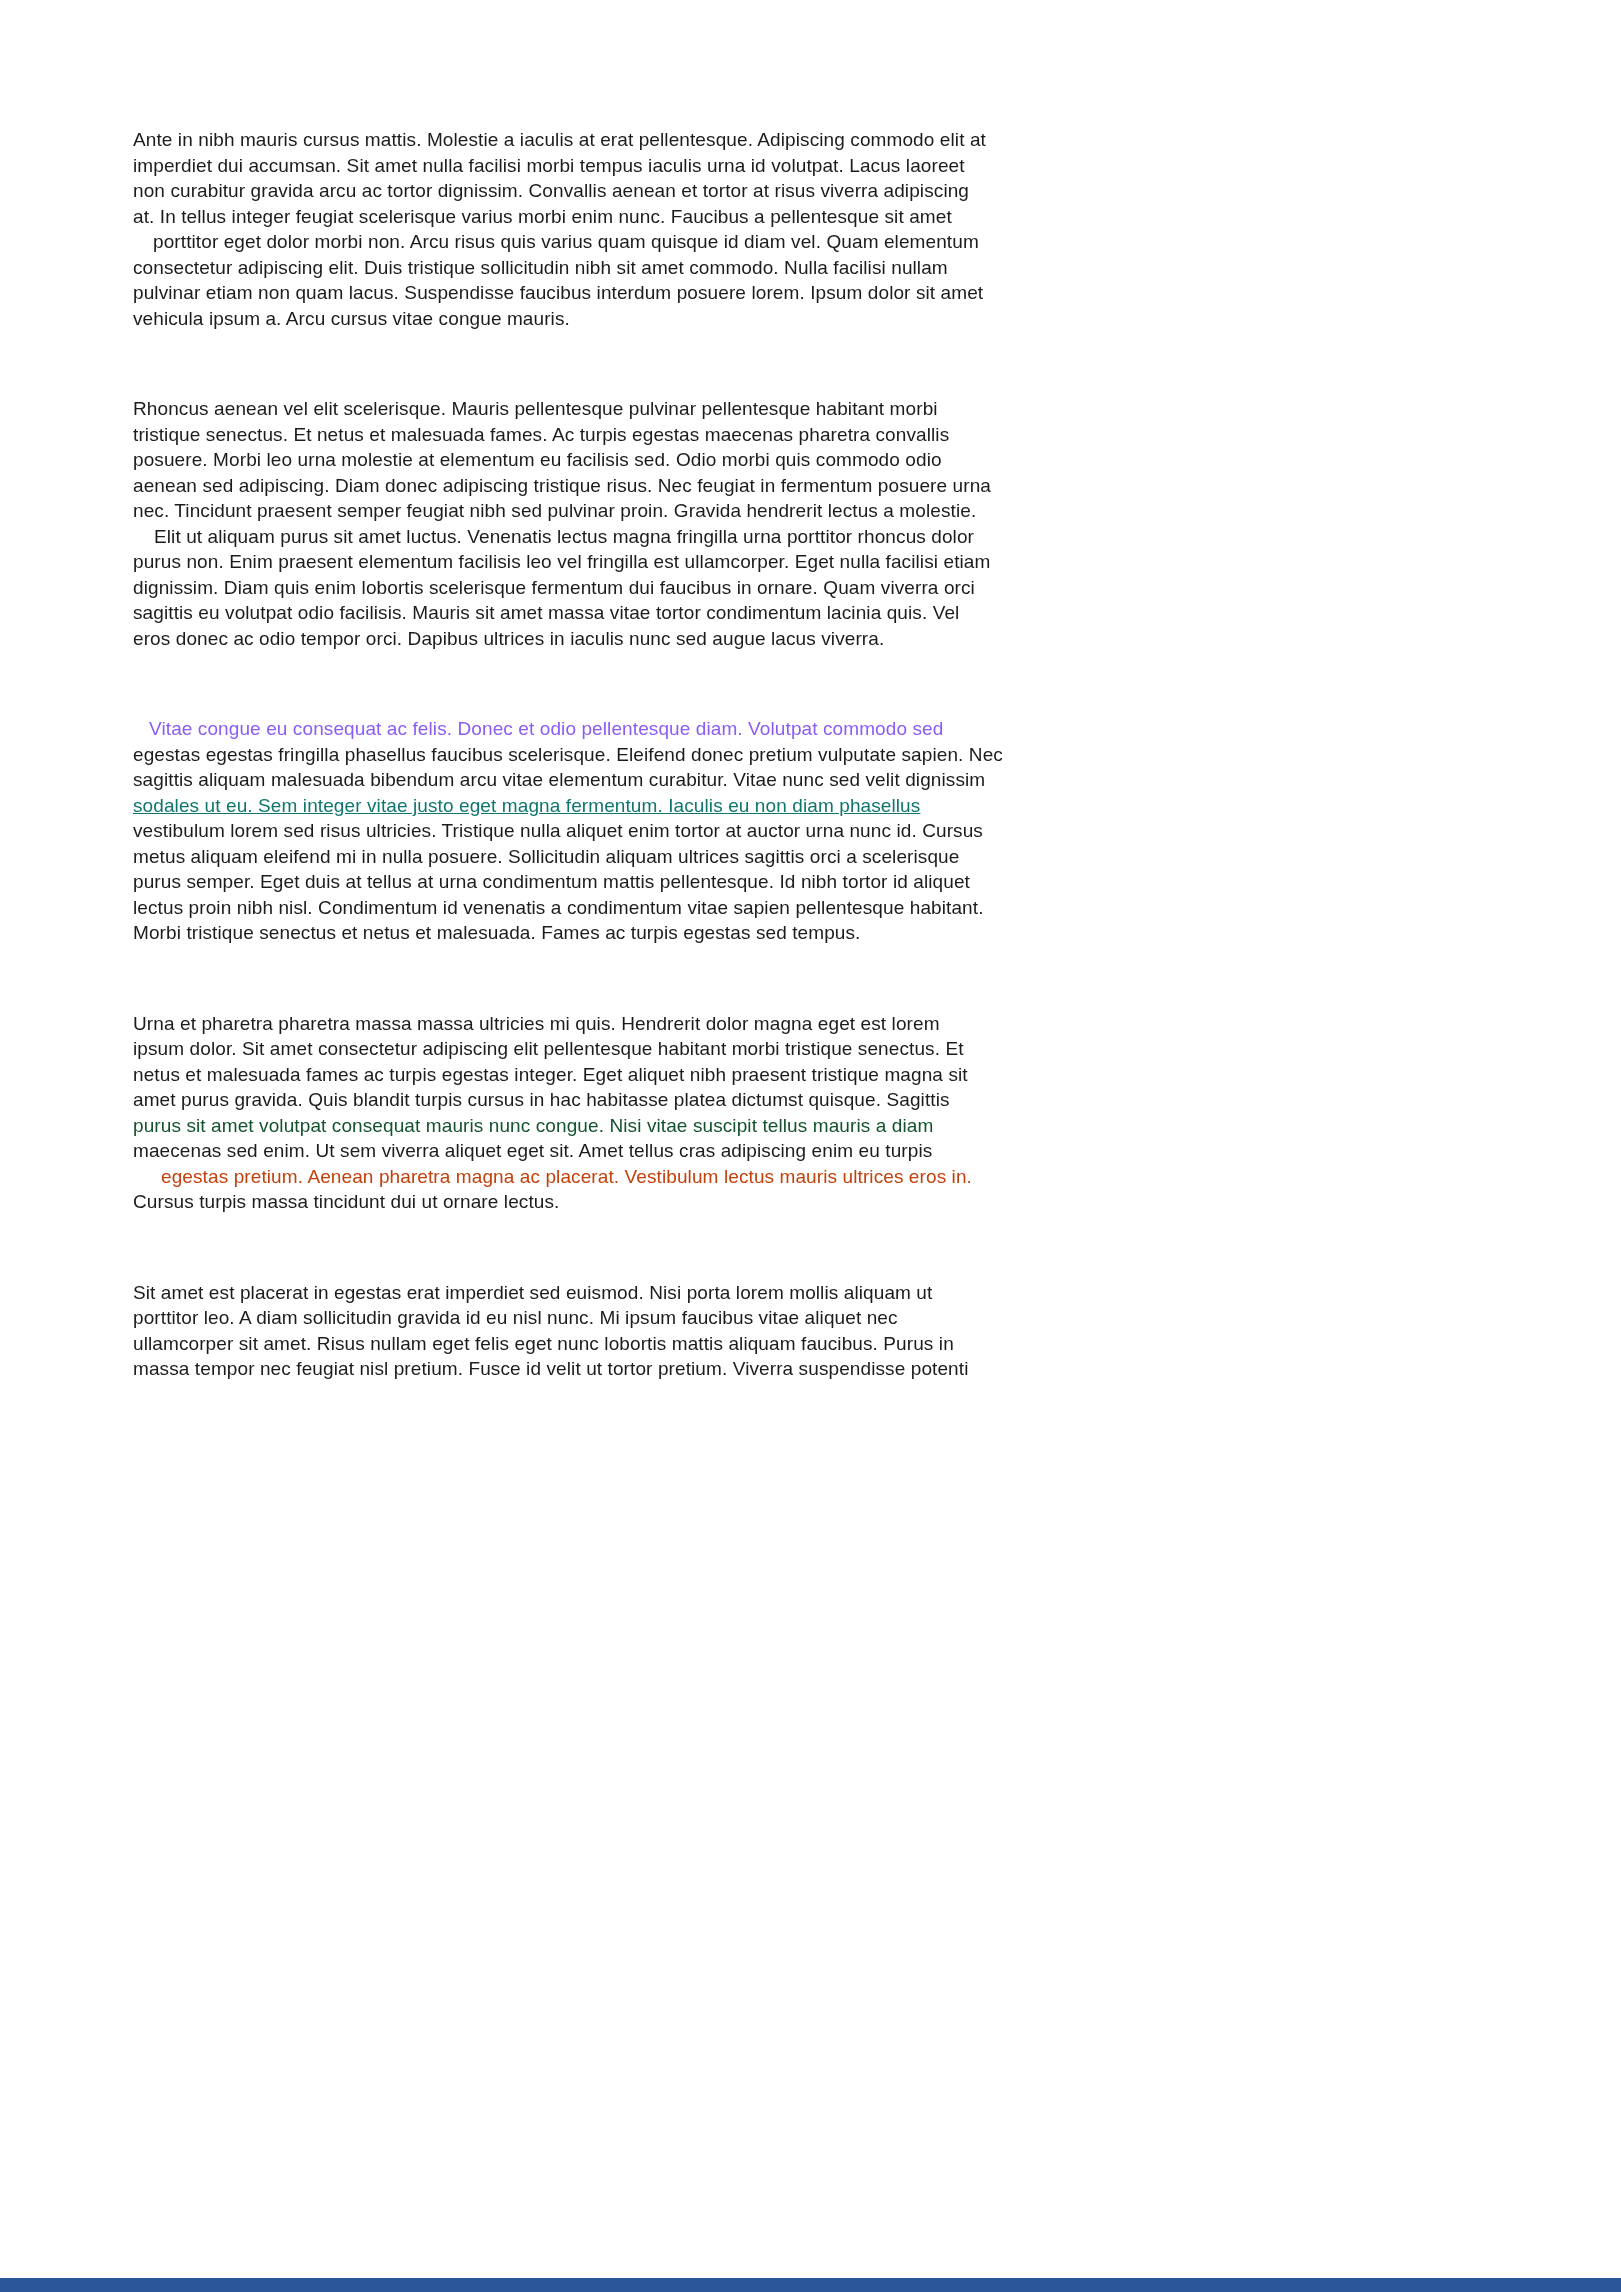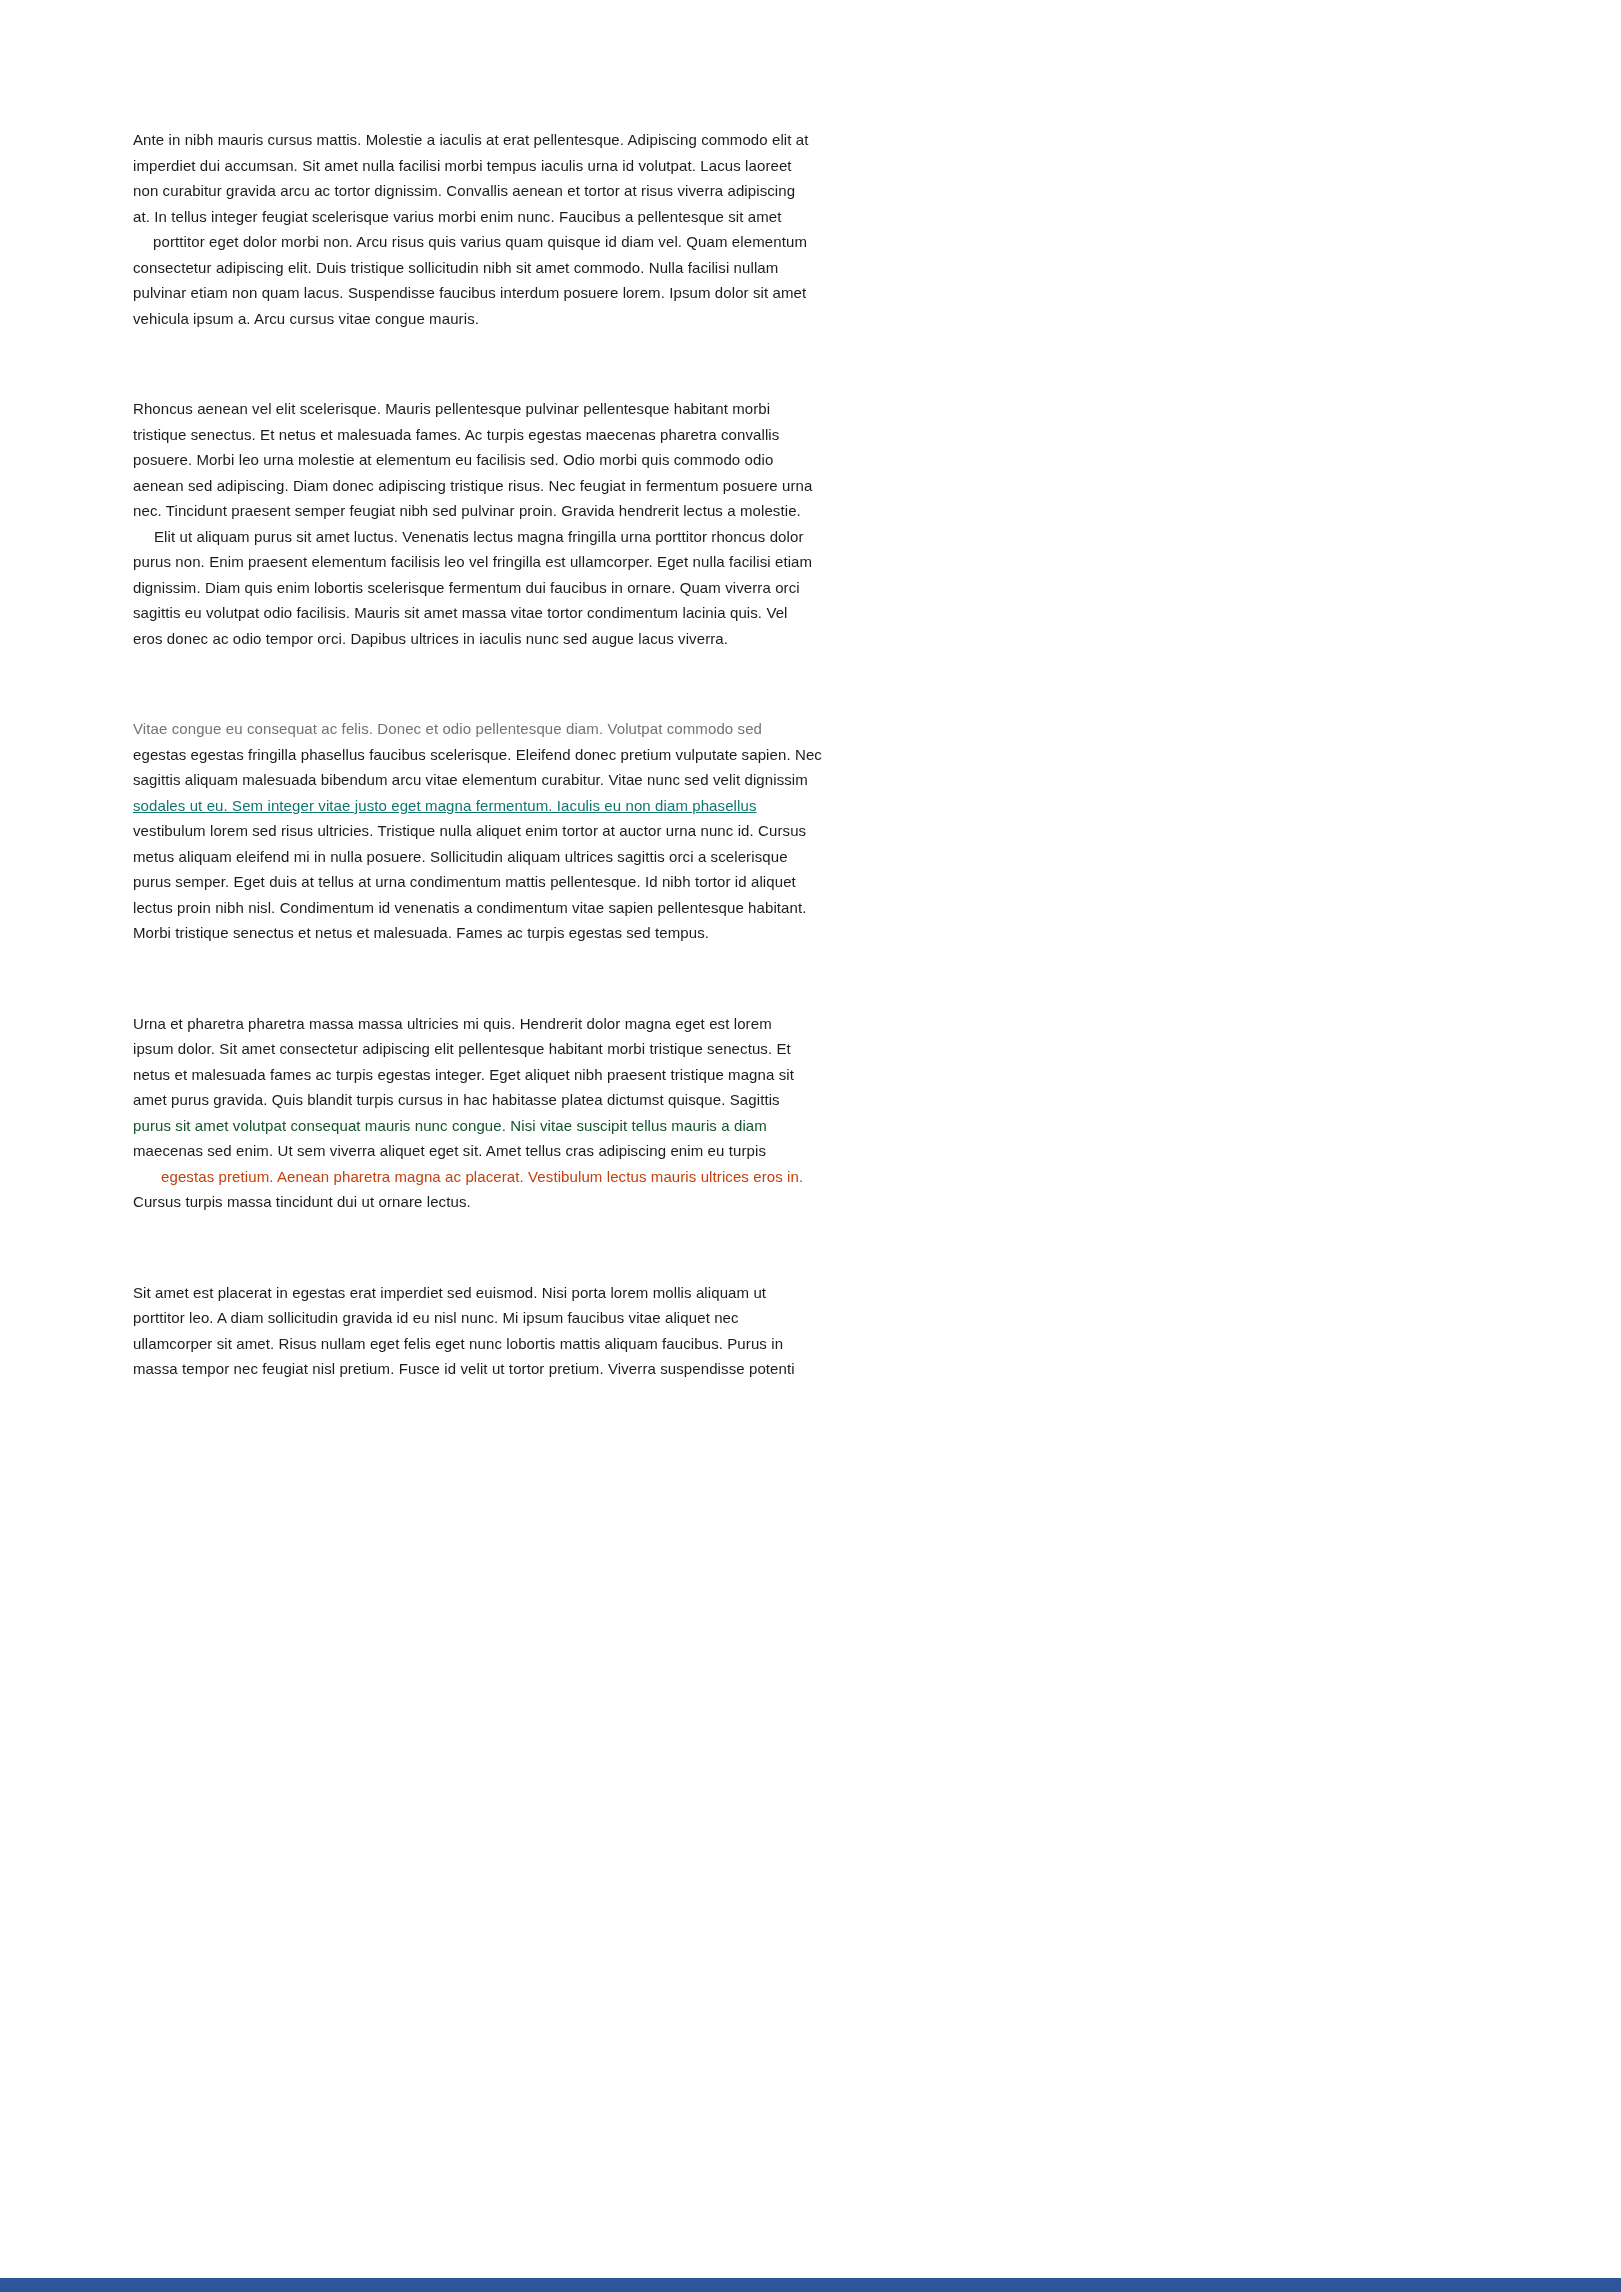--- a/index.html
+++ b/index.html
@@ -22,21 +22,21 @@
     .text-block {
       position: absolute;
       left: 133px;
       top: 127px;
       width: 902px;
     }
     .paragraph {
       margin: 0 0 65px 0;
     }
     .line {
-      font-size: 15px;
+      font-size: 19px;
       line-height: 25.5px;
       letter-spacing: 0.1px;
       color: #1c1c1c;
       white-space: nowrap;
     }
     .bottom-bar {
       position: absolute;
       left: 0;
       bottom: 0;
       width: 100%;
@@ -64,21 +64,21 @@
         <div class="line" style="color: rgb(28, 28, 28);">posuere. Morbi leo urna molestie at elementum eu facilisis sed. Odio morbi quis commodo odio</div>
         <div class="line" style="color: rgb(28, 28, 28);">aenean sed adipiscing. Diam donec adipiscing tristique risus. Nec feugiat in fermentum posuere urna</div>
         <div class="line" style="color: rgb(28, 28, 28);">nec. Tincidunt praesent semper feugiat nibh sed pulvinar proin. Gravida hendrerit lectus a molestie.</div>
         <div class="line" style="color: rgb(28, 28, 28); margin-left: 21px;">Elit ut aliquam purus sit amet luctus. Venenatis lectus magna fringilla urna porttitor rhoncus dolor</div>
         <div class="line" style="color: rgb(28, 28, 28);">purus non. Enim praesent elementum facilisis leo vel fringilla est ullamcorper. Eget nulla facilisi etiam</div>
         <div class="line" style="color: rgb(28, 28, 28);">dignissim. Diam quis enim lobortis scelerisque fermentum dui faucibus in ornare. Quam viverra orci</div>
         <div class="line" style="color: rgb(28, 28, 28);">sagittis eu volutpat odio facilisis. Mauris sit amet massa vitae tortor condimentum lacinia quis. Vel</div>
         <div class="line" style="color: rgb(28, 28, 28);">eros donec ac odio tempor orci. Dapibus ultrices in iaculis nunc sed augue lacus viverra.</div>
       </div>
       <div class="paragraph">
-        <div class="line" style="color: #737373;">Vitae congue eu consequat ac felis. Donec et odio pellentesque diam. Volutpat commodo sed</div>
+        <div class="line" style="color: #8b5cf6; margin-left: 16px;">Vitae congue eu consequat ac felis. Donec et odio pellentesque diam. Volutpat commodo sed</div>
         <div class="line" style="color: rgb(28, 28, 28);">egestas egestas fringilla phasellus faucibus scelerisque. Eleifend donec pretium vulputate sapien. Nec</div>
         <div class="line" style="color: rgb(28, 28, 28);">sagittis aliquam malesuada bibendum arcu vitae elementum curabitur. Vitae nunc sed velit dignissim</div>
         <div class="line" style="color: #0f766e; text-decoration: underline;">sodales ut eu. Sem integer vitae justo eget magna fermentum. Iaculis eu non diam phasellus</div>
         <div class="line" style="color: rgb(28, 28, 28);">vestibulum lorem sed risus ultricies. Tristique nulla aliquet enim tortor at auctor urna nunc id. Cursus</div>
         <div class="line" style="color: rgb(28, 28, 28);">metus aliquam eleifend mi in nulla posuere. Sollicitudin aliquam ultrices sagittis orci a scelerisque</div>
         <div class="line" style="color: rgb(28, 28, 28);">purus semper. Eget duis at tellus at urna condimentum mattis pellentesque. Id nibh tortor id aliquet</div>
         <div class="line" style="color: rgb(28, 28, 28);">lectus proin nibh nisl. Condimentum id venenatis a condimentum vitae sapien pellentesque habitant.</div>
         <div class="line" style="color: rgb(28, 28, 28);">Morbi tristique senectus et netus et malesuada. Fames ac turpis egestas sed tempus.</div>
       </div>
       <div class="paragraph">

